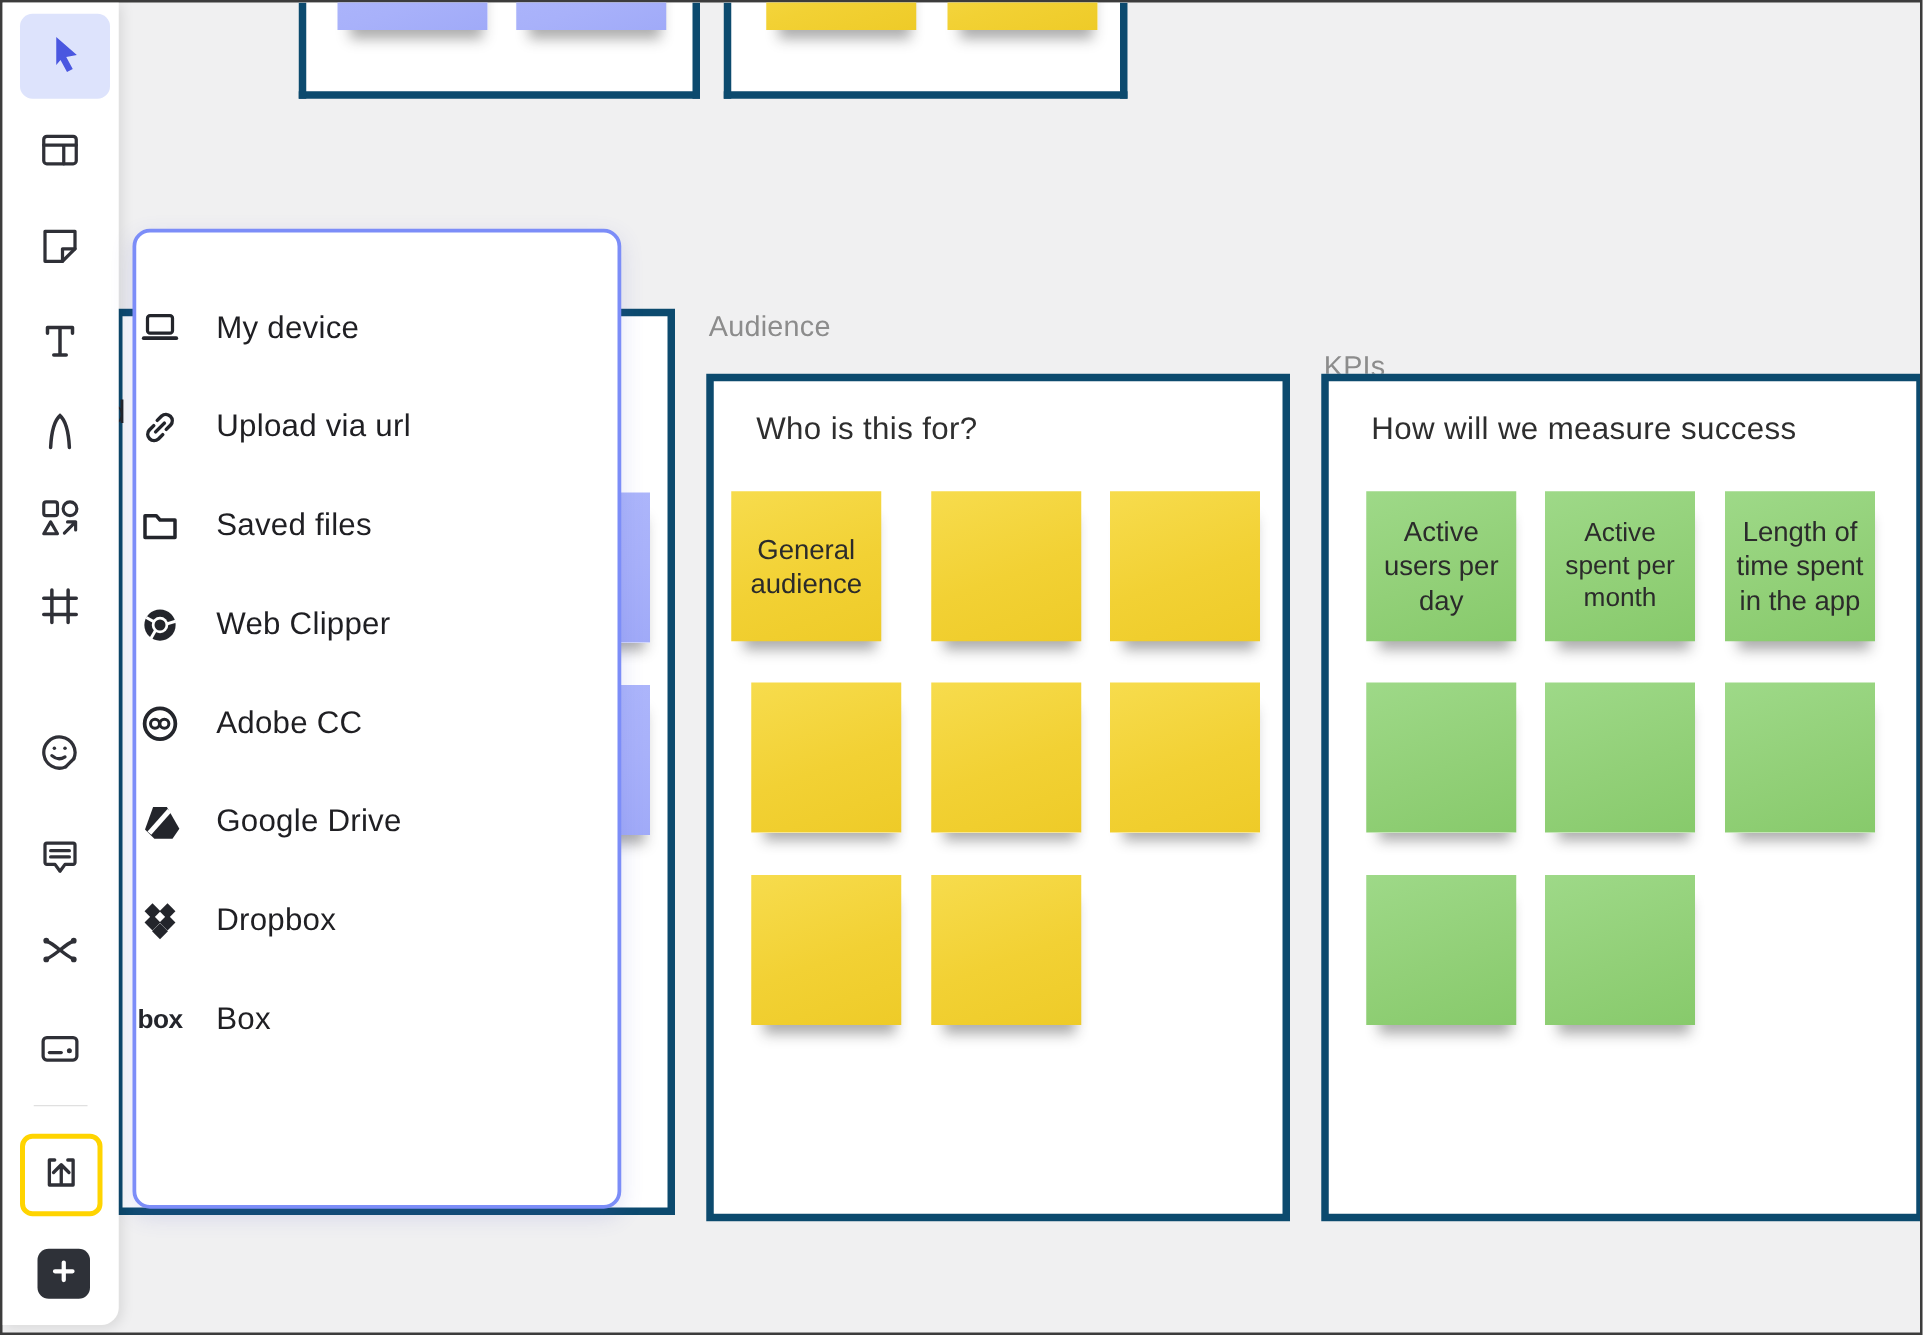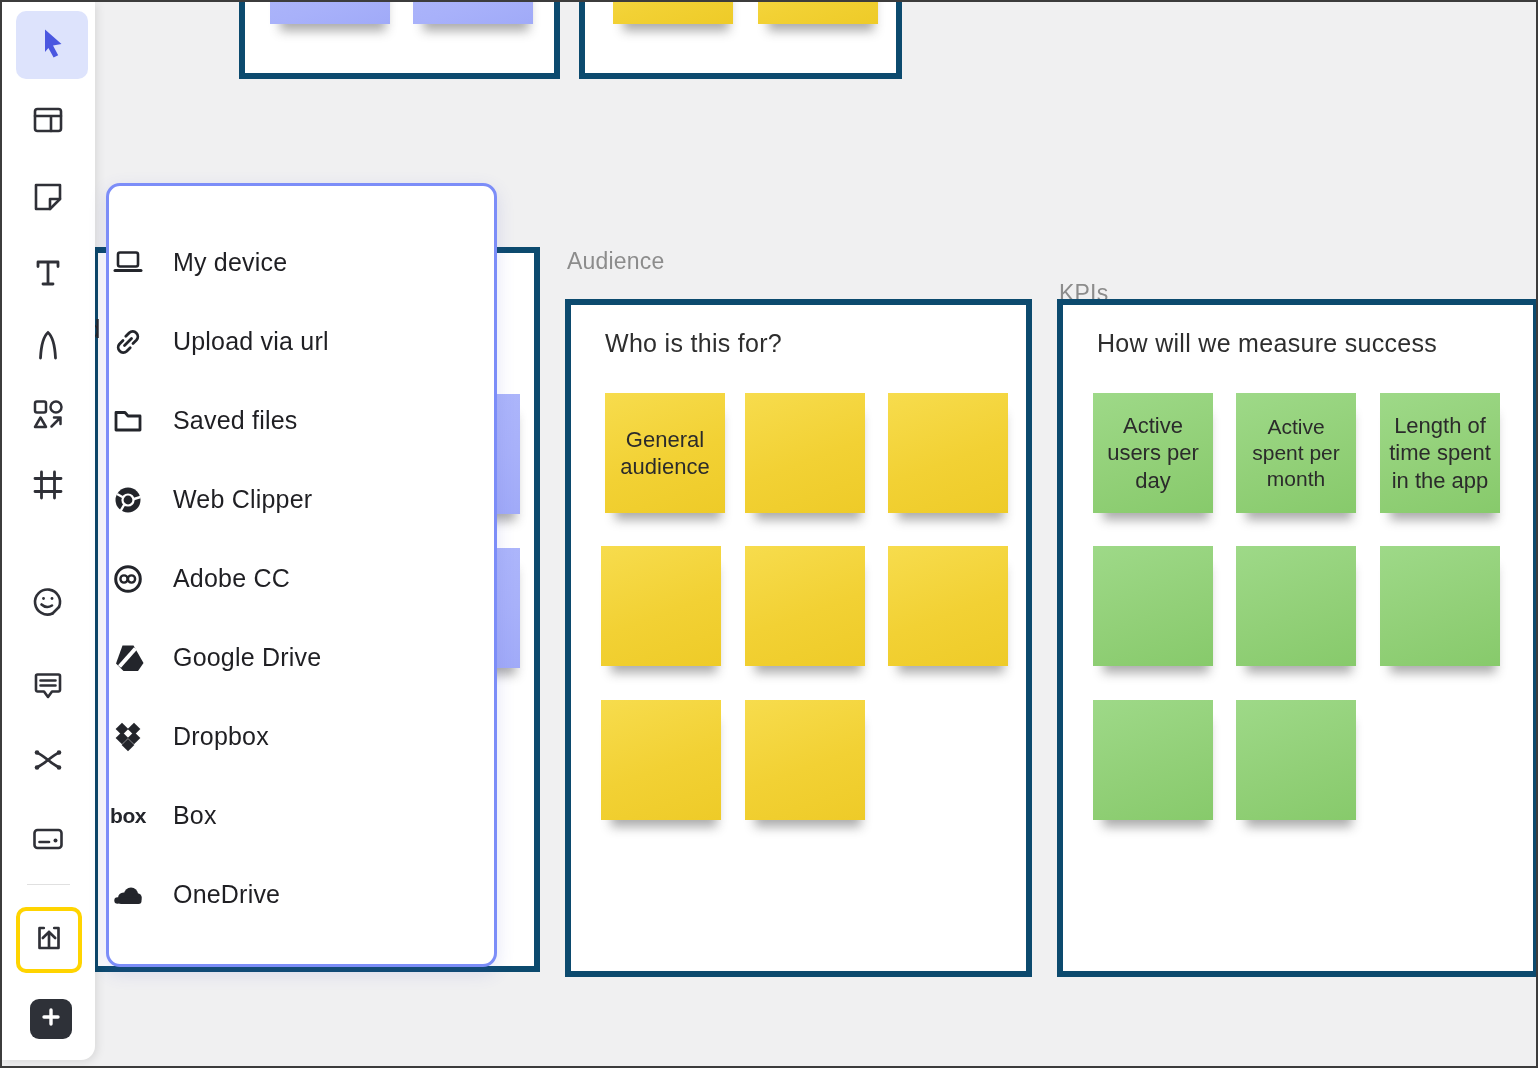--- a/index.html
+++ b/index.html
@@ -85,21 +85,21 @@
 
   <div class="frame" style="left:90px; top:245px; width:448px; height:725px;">
     <div class="sticky purple" style="left:302px; top:141px;"></div>
     <div class="sticky purple" style="left:302px; top:295px;"></div>
   </div>
   <div class="text-fragment" style="left:84px; top:312px;">d</div>
 
   <div class="frame-title" style="left:565px; top:246px;">Audience</div>
   <div class="frame" style="left:563px; top:297px; width:467px; height:678px;">
     <div class="frame-heading" style="left:34px; top:24px;">Who is this for?</div>
-    <div class="sticky yellow fs22" style="left:34px;  top:88px;">General audience</div>
+    <div class="sticky yellow fs22" style="left:14px;  top:88px;">General audience</div>
     <div class="sticky yellow" style="left:174px; top:88px;"></div>
     <div class="sticky yellow" style="left:317px; top:88px;"></div>
     <div class="sticky yellow" style="left:30px;  top:241px;"></div>
     <div class="sticky yellow" style="left:174px; top:241px;"></div>
     <div class="sticky yellow" style="left:317px; top:241px;"></div>
     <div class="sticky yellow" style="left:30px;  top:395px;"></div>
     <div class="sticky yellow" style="left:174px; top:395px;"></div>
   </div>
 
   <div class="frame-title" style="left:1057px; top:246px;margin-top:32px;">KPIs</div>
@@ -322,27 +322,15 @@
       <span class="mi-label">Dropbox</span>
     </div>
 
     <div class="menu-item">
       <span class="mi-icon">
         <span class="box-wordmark">box</span>
       </span>
       <span class="mi-label">Box</span>
     </div>
 
-    <div class="menu-item">
-      <span class="mi-icon">
-        <svg width="36" height="36" viewBox="0 0 36 36" fill="#23252b">
-          <circle cx="13.5" cy="21" r="5.5"></circle>
-          <circle cx="21" cy="17.5" r="7"></circle>
-          <circle cx="27" cy="21" r="4.8"></circle>
-          <rect x="8" y="20.5" width="23.5" height="6.5" rx="3"></rect>
-          <circle cx="7.5" cy="23.5" r="3.2"></circle>
-        </svg>
-      </span>
-      <span class="mi-label">OneDrive</span>
-    </div>
 
   </div>
 </div>
 
 </body></html>

